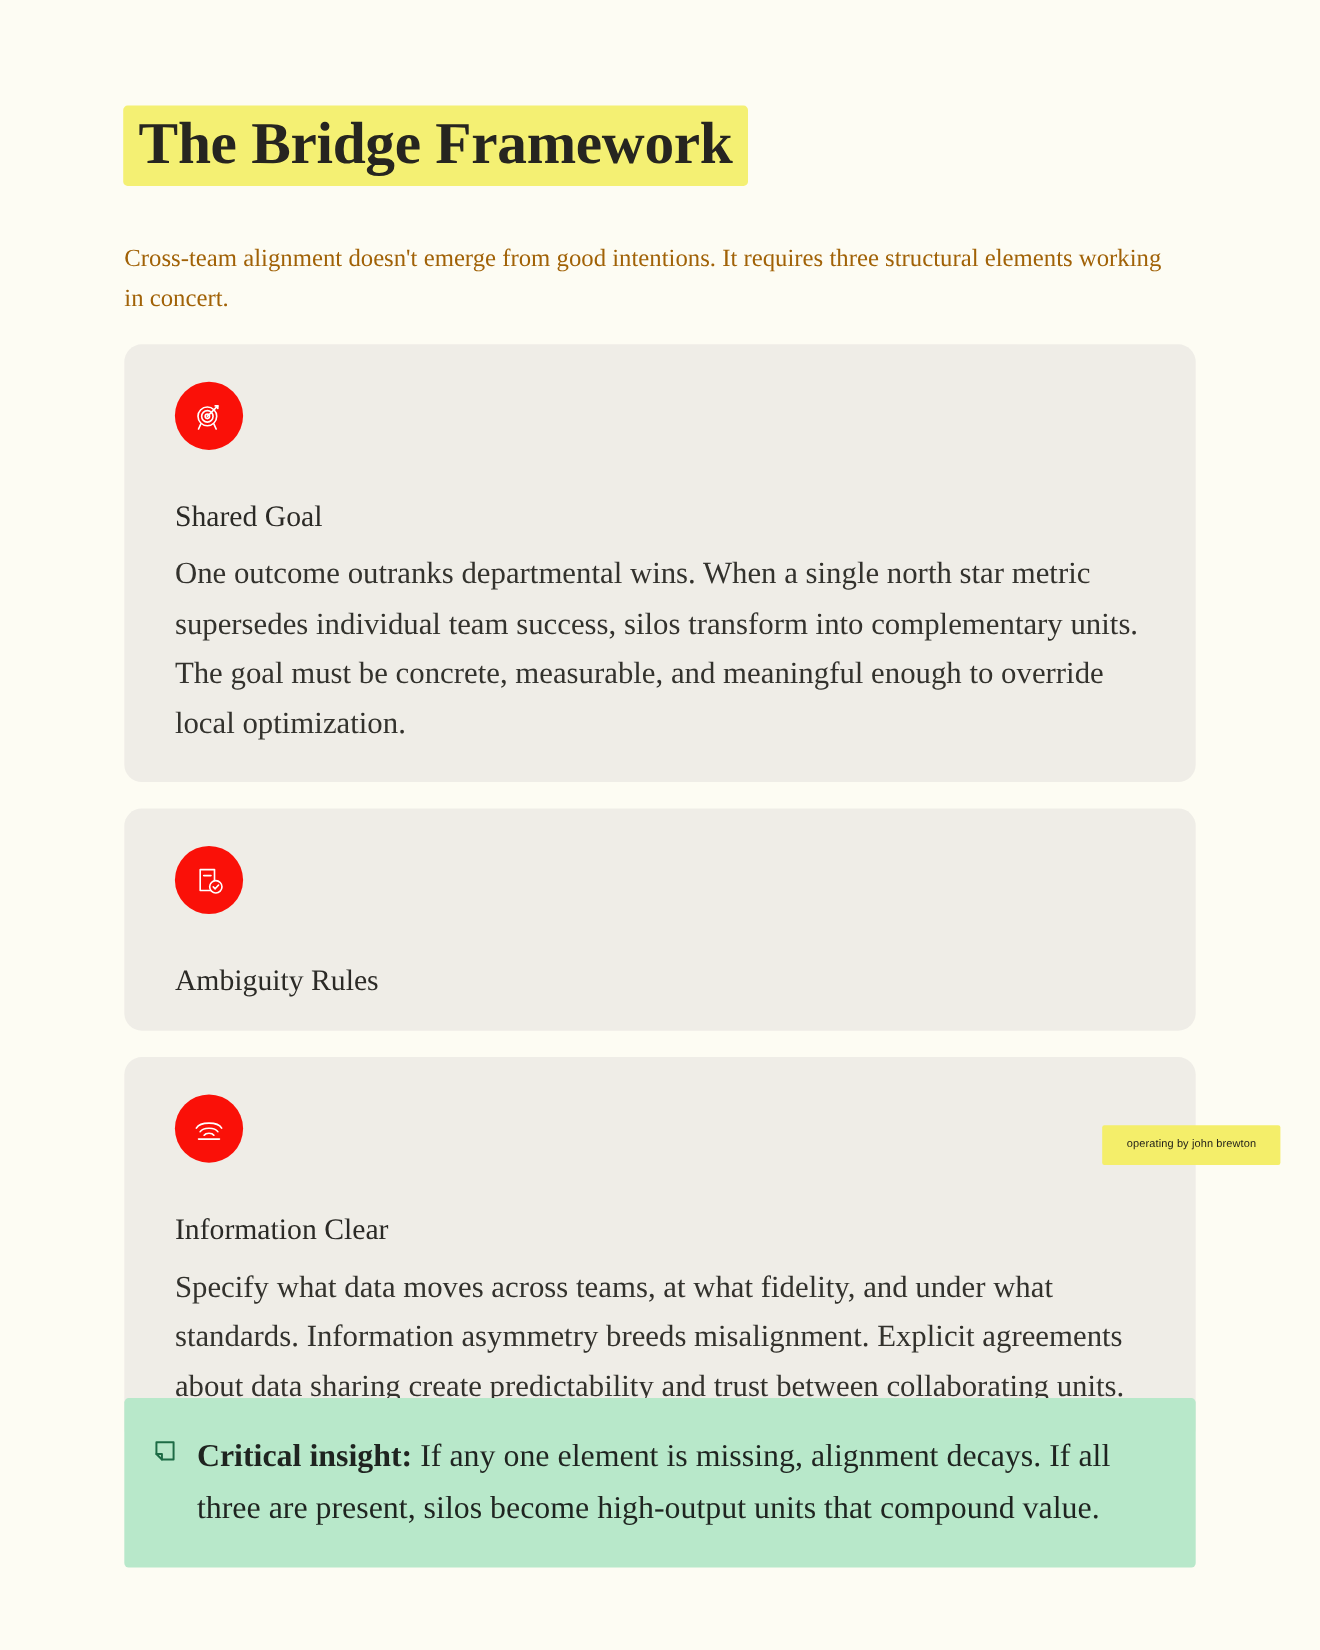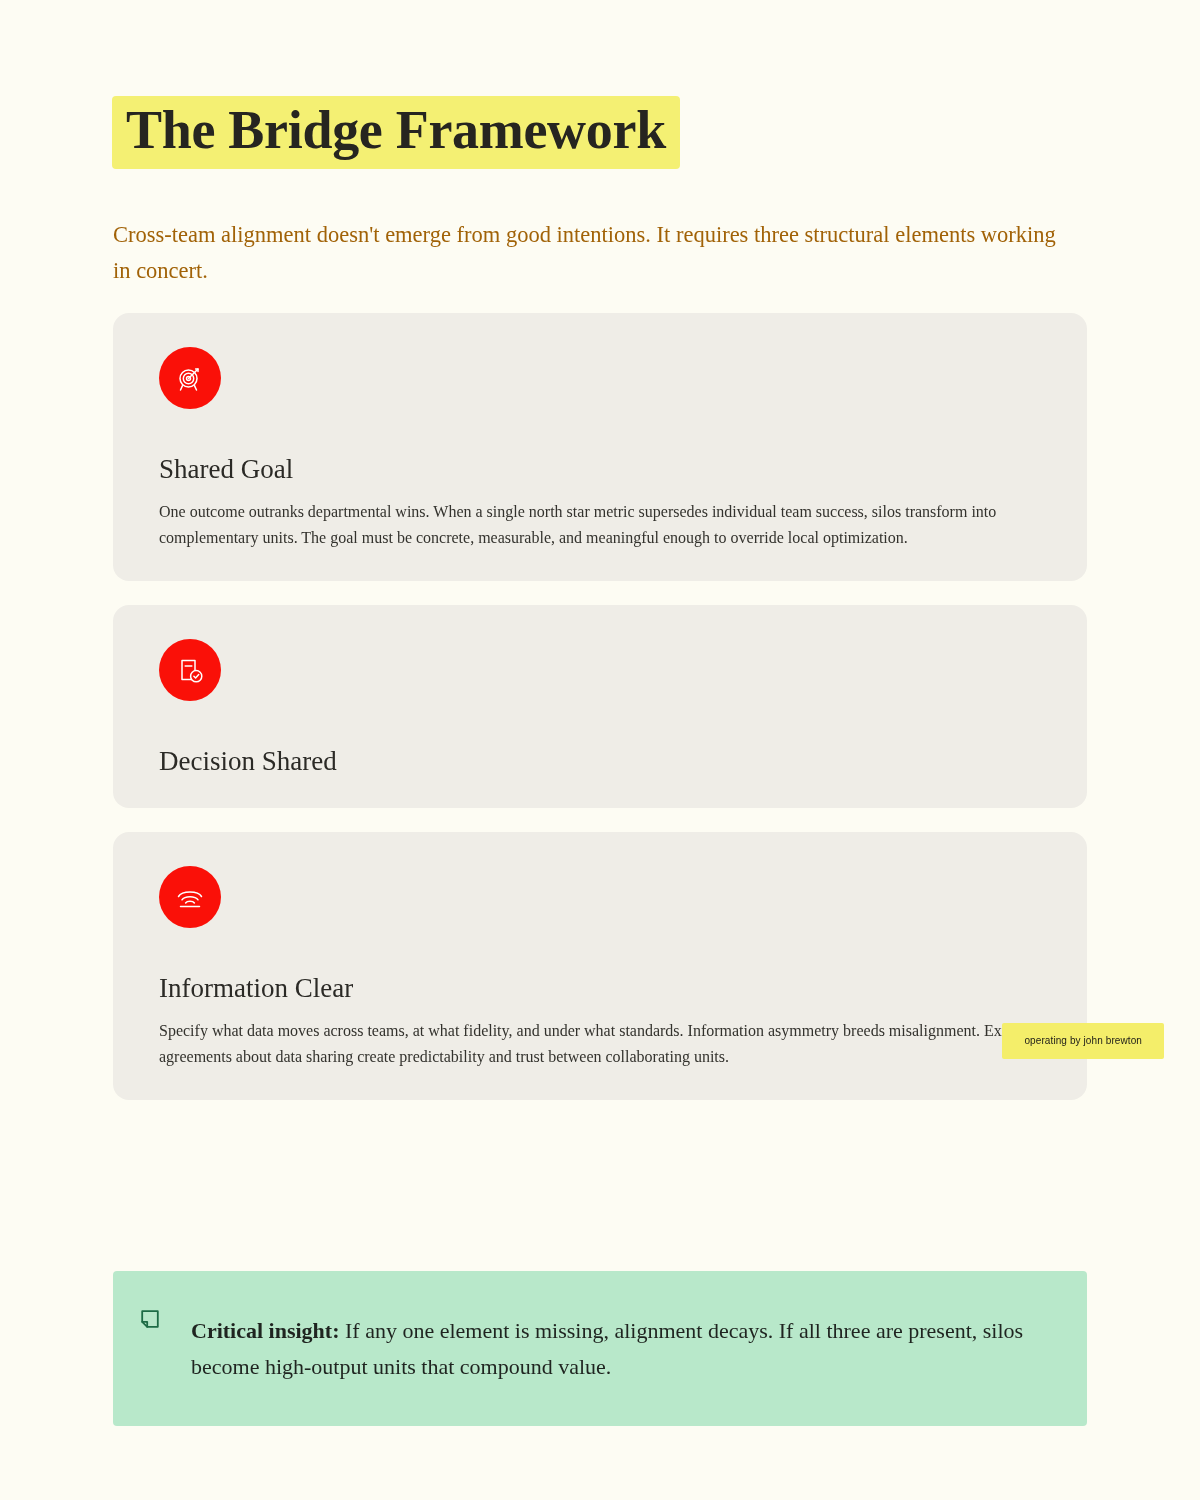--- a/index.html
+++ b/index.html
@@ -82,21 +82,21 @@
   }
   .card-title {
     margin: 44px 0 0 22px;
     font-size: 27px;
     font-weight: 400;
     line-height: 1.2;
     color: #2b2a26;
   }
   .card-body {
     margin: 14px 0 0 22px;
-    font-size: 16px;
+    font-size: 28px;
     line-height: 1.62;
     color: #33322d;
     max-width: 930px;
   }
 
   
   .callout {
     position: absolute;
     left: 113px;
     top: 1271px;
@@ -107,22 +107,22 @@
     padding: 30px 30px 30px 26px;
     display: flex;
     align-items: flex-start;
     gap: 18px;
   }
   .callout-icon {
     flex: 0 0 auto;
     margin-top: 7px;
   }
   .callout-text {
-    margin: 12px;
-    font-size: 22px;
+    margin: 0;
+    font-size: 29px;
     line-height: 1.62;
     color: #1f2420;
   }
   .callout-text b {
     font-weight: 700;
   }
 
   
   .footer-badge {
     position: absolute;
@@ -168,21 +168,21 @@
 
     <div class="card">
       <div class="icon-badge">
         <svg width="34" height="34" viewBox="0 0 34 34" fill="none" stroke="#ffffff" stroke-width="1.5" stroke-linecap="round" stroke-linejoin="round" aria-hidden="true">
           <path d="M9 7.5 h13 v19 h-13 z" rx="1.5"></path>
           <path d="M12.2 13 h6.6"></path>
           <circle cx="23.2" cy="23.2" r="5.6" fill="#fa1008"></circle>
           <path d="M20.9 23.3 l1.7 1.7 l3.1 -3.4"></path>
         </svg>
       </div>
-      <h2 class="card-title">Decision Shared</h2>
+      <h2 class="card-title">Ambiguity Rules</h2>
     </div>
 
     <div class="card">
       <div class="icon-badge">
         <svg width="34" height="34" viewBox="0 0 34 34" fill="none" stroke="#ffffff" stroke-width="1.5" stroke-linecap="round" stroke-linejoin="round" aria-hidden="true">
           <path d="M5.5 16.5 C9 10.5, 25 10.5, 28.5 16.5"></path>
           <path d="M9 19.8 C11.6 15.6, 22.4 15.6, 25 19.8"></path>
           <path d="M12.6 23 C14.2 20.6, 19.8 20.6, 21.4 23"></path>
           <path d="M7.5 26.5 h19"></path>
         </svg>

